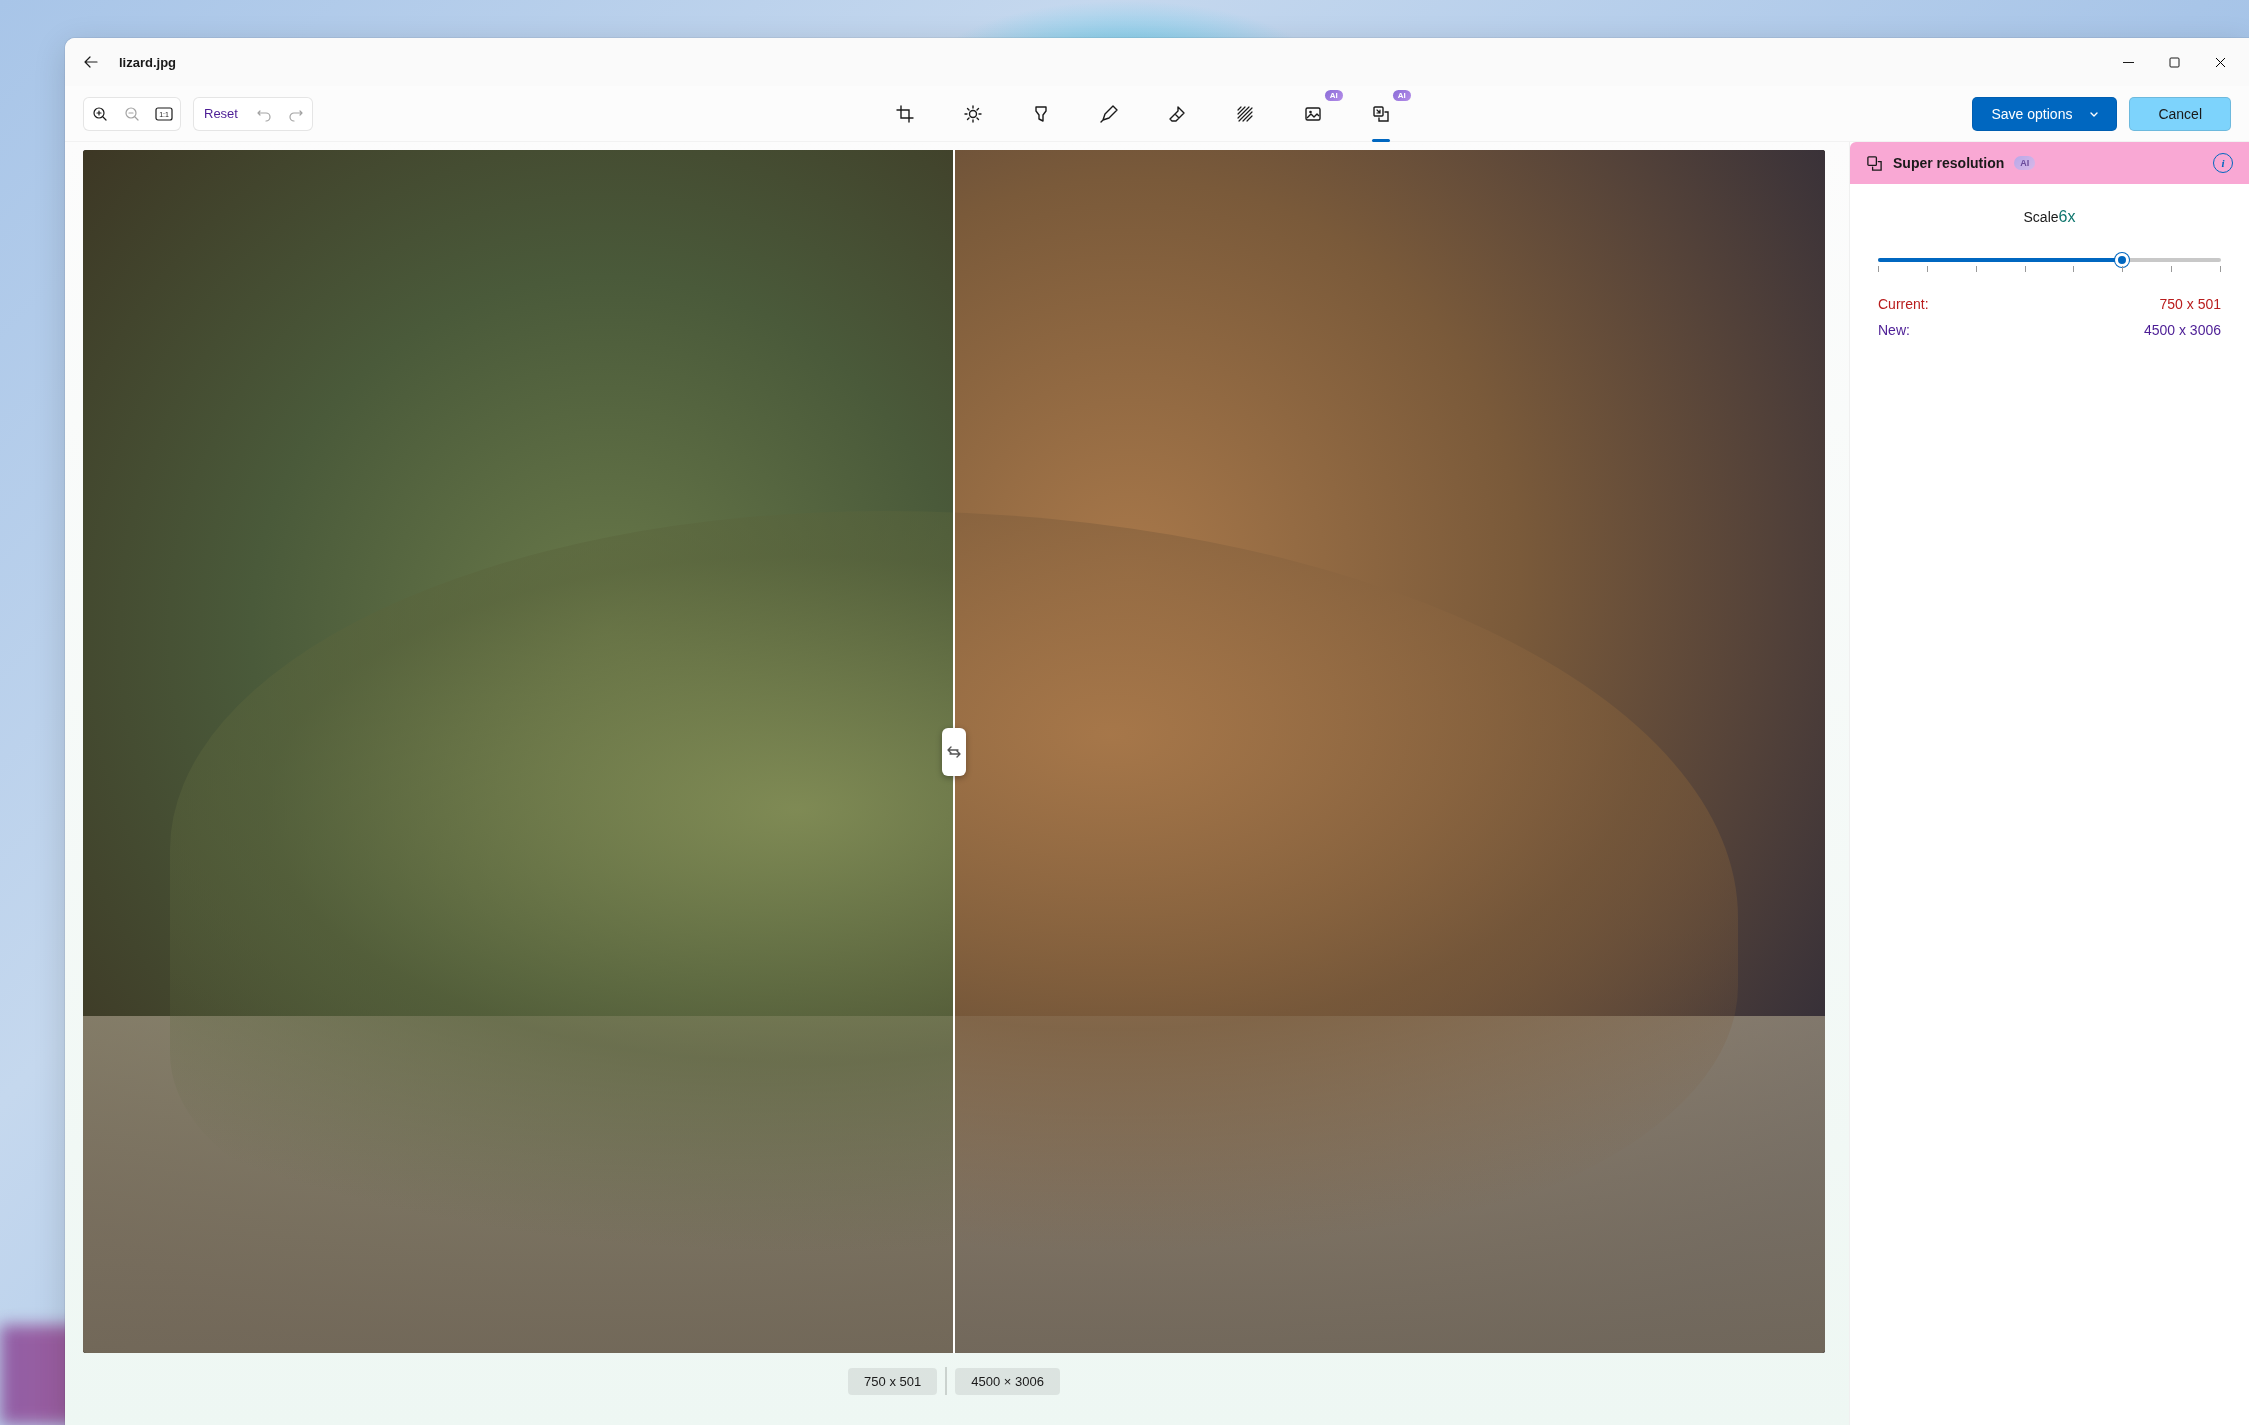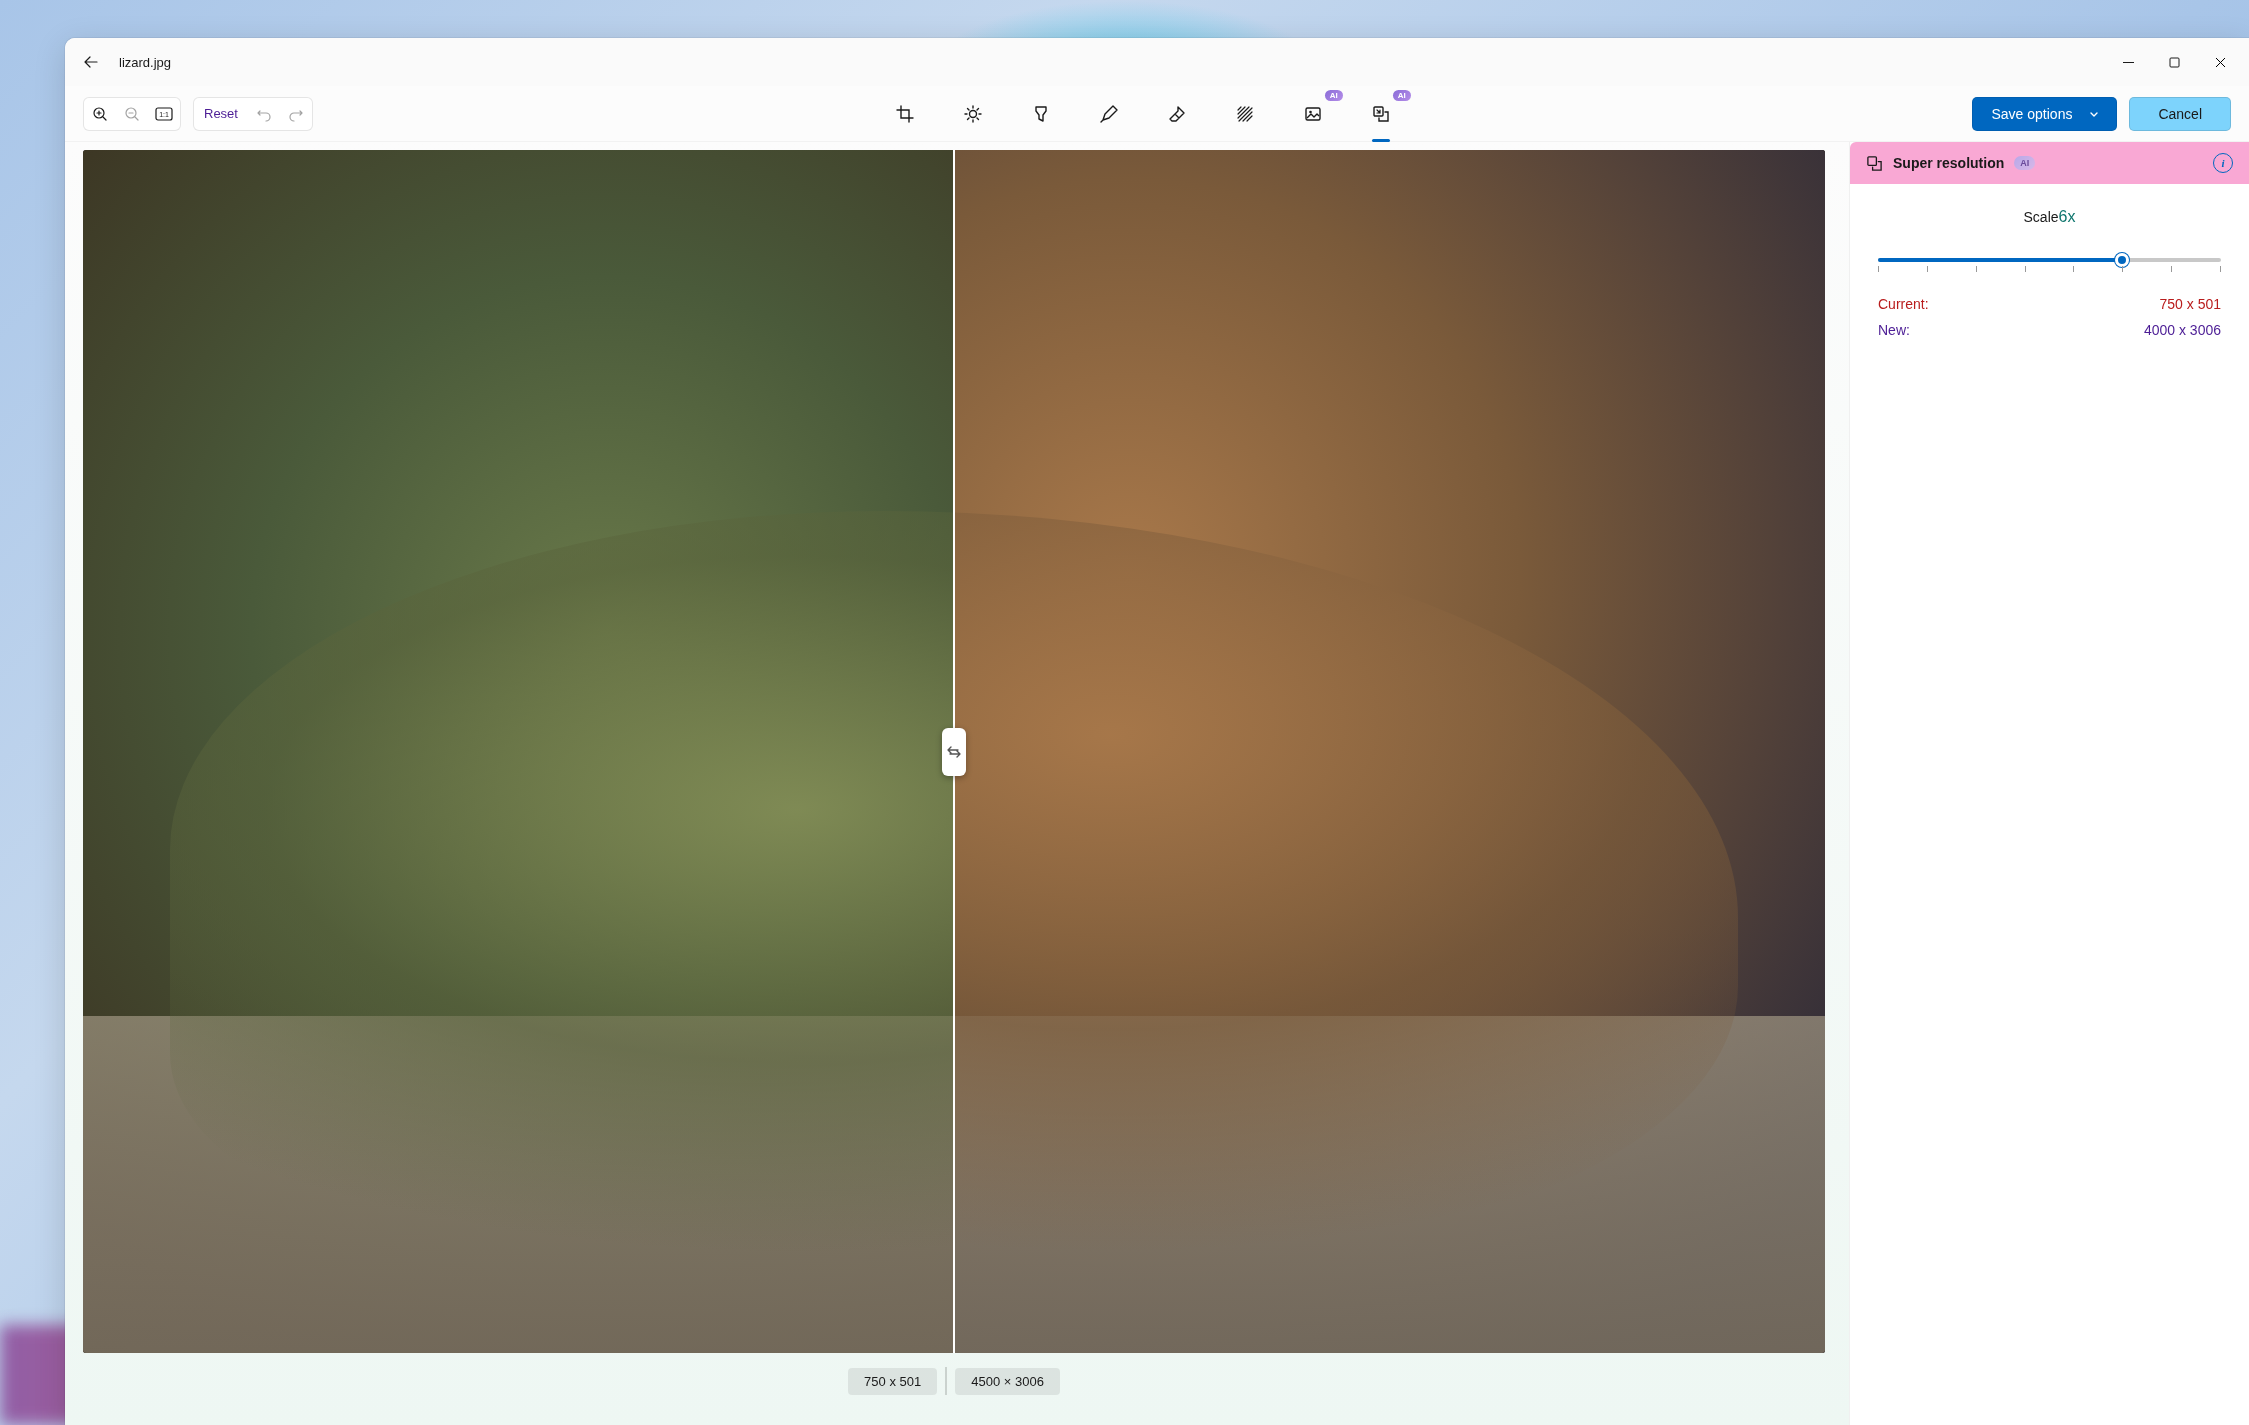--- a/index.html
+++ b/index.html
@@ -50,21 +50,21 @@
     align-items: center;
     padding: 0 6px;
     background: #fafafa;
   }
   .titlebar-left { display: flex; align-items: center; gap: 8px; flex: 1; }
   .back-btn {
     width: 40px; height: 36px;
     display: flex; align-items: center; justify-content: center;
     border-radius: 4px; cursor: pointer;
   }
-  .filename { font-size: 13px; color: #1a1a1a; }
+  .filename { font-size: 13px; color: #1a1a1a; font-weight: bold; }
   .win-controls { display: flex; }
   .win-btn {
     width: 46px; height: 32px;
     display: flex; align-items: center; justify-content: center;
     cursor: pointer;
   }
 
   .toolbar {
     height: 56px;
     display: flex;
@@ -537,20 +537,20 @@
               <span></span>
               <span></span>
           </div>
         </div>
         <div class="info-row current">
           <span>Current:</span>
           <span>750 x 501</span>
         </div>
         <div class="info-row new">
           <span>New:</span>
-          <span>4000 x 3006</span>
+          <span>4500 x 3006</span>
         </div>
       </div>
     </div>
 
   </div>
 
 </div>
 
 </body></html>

